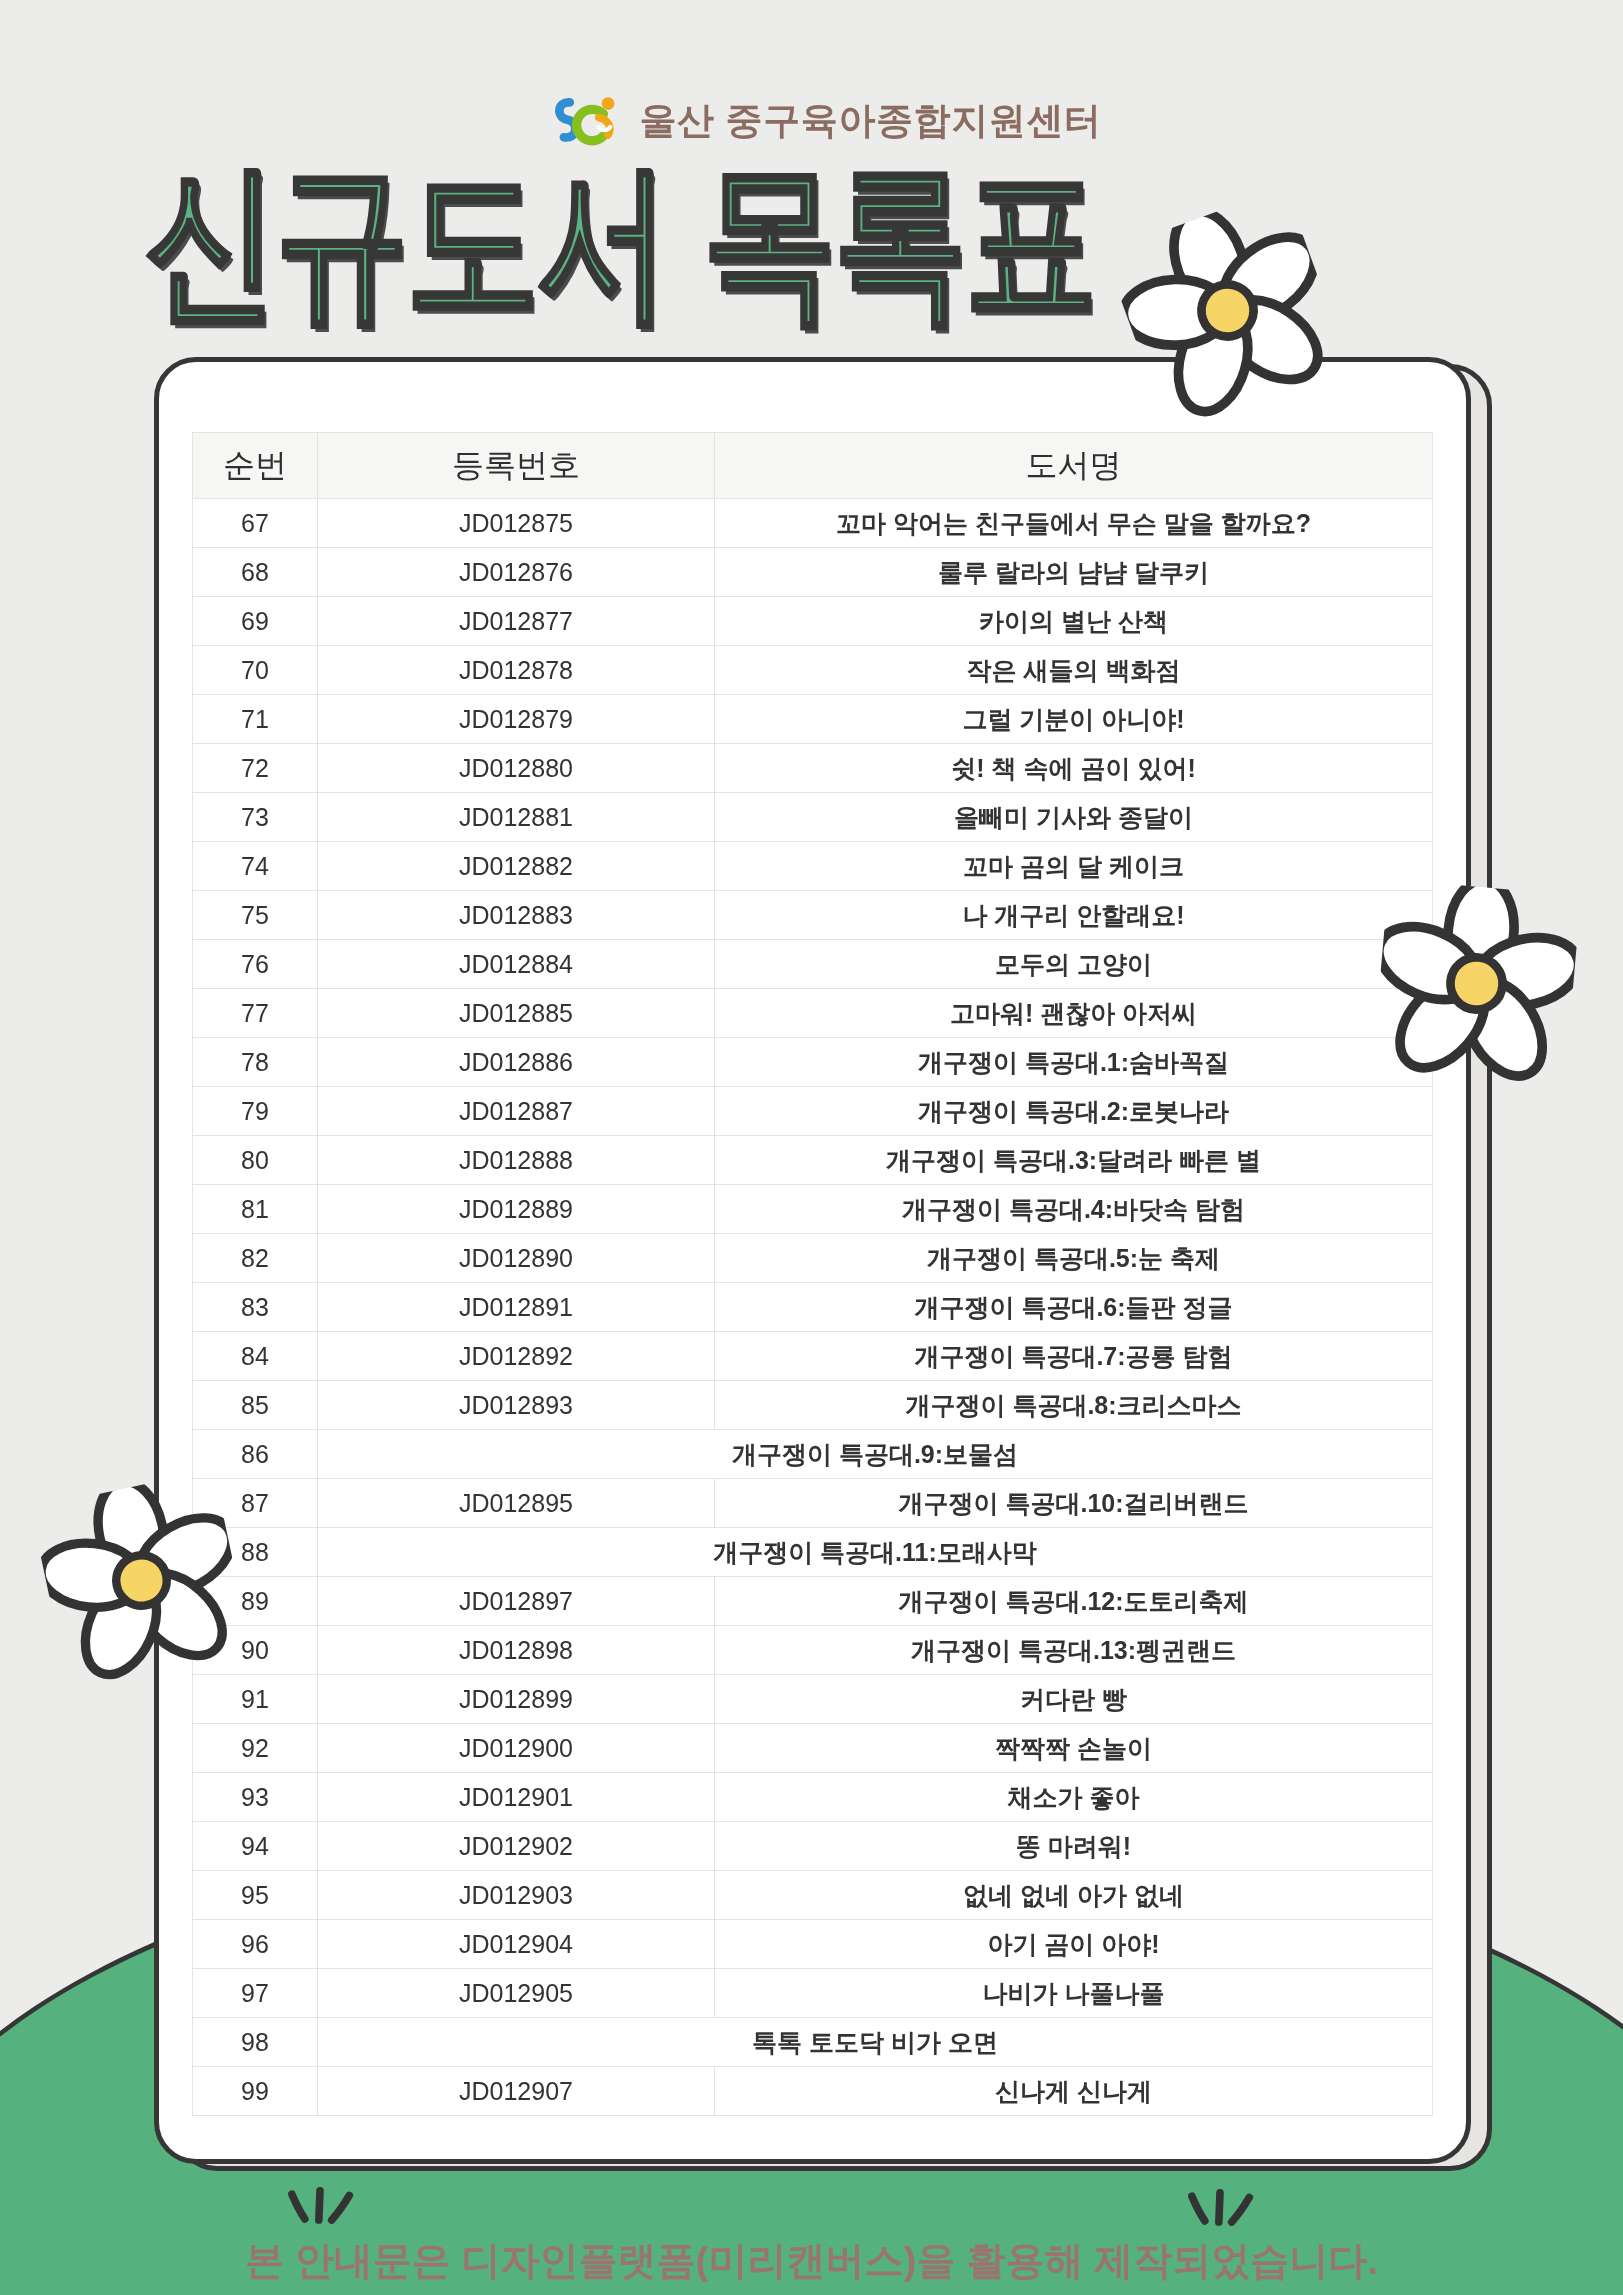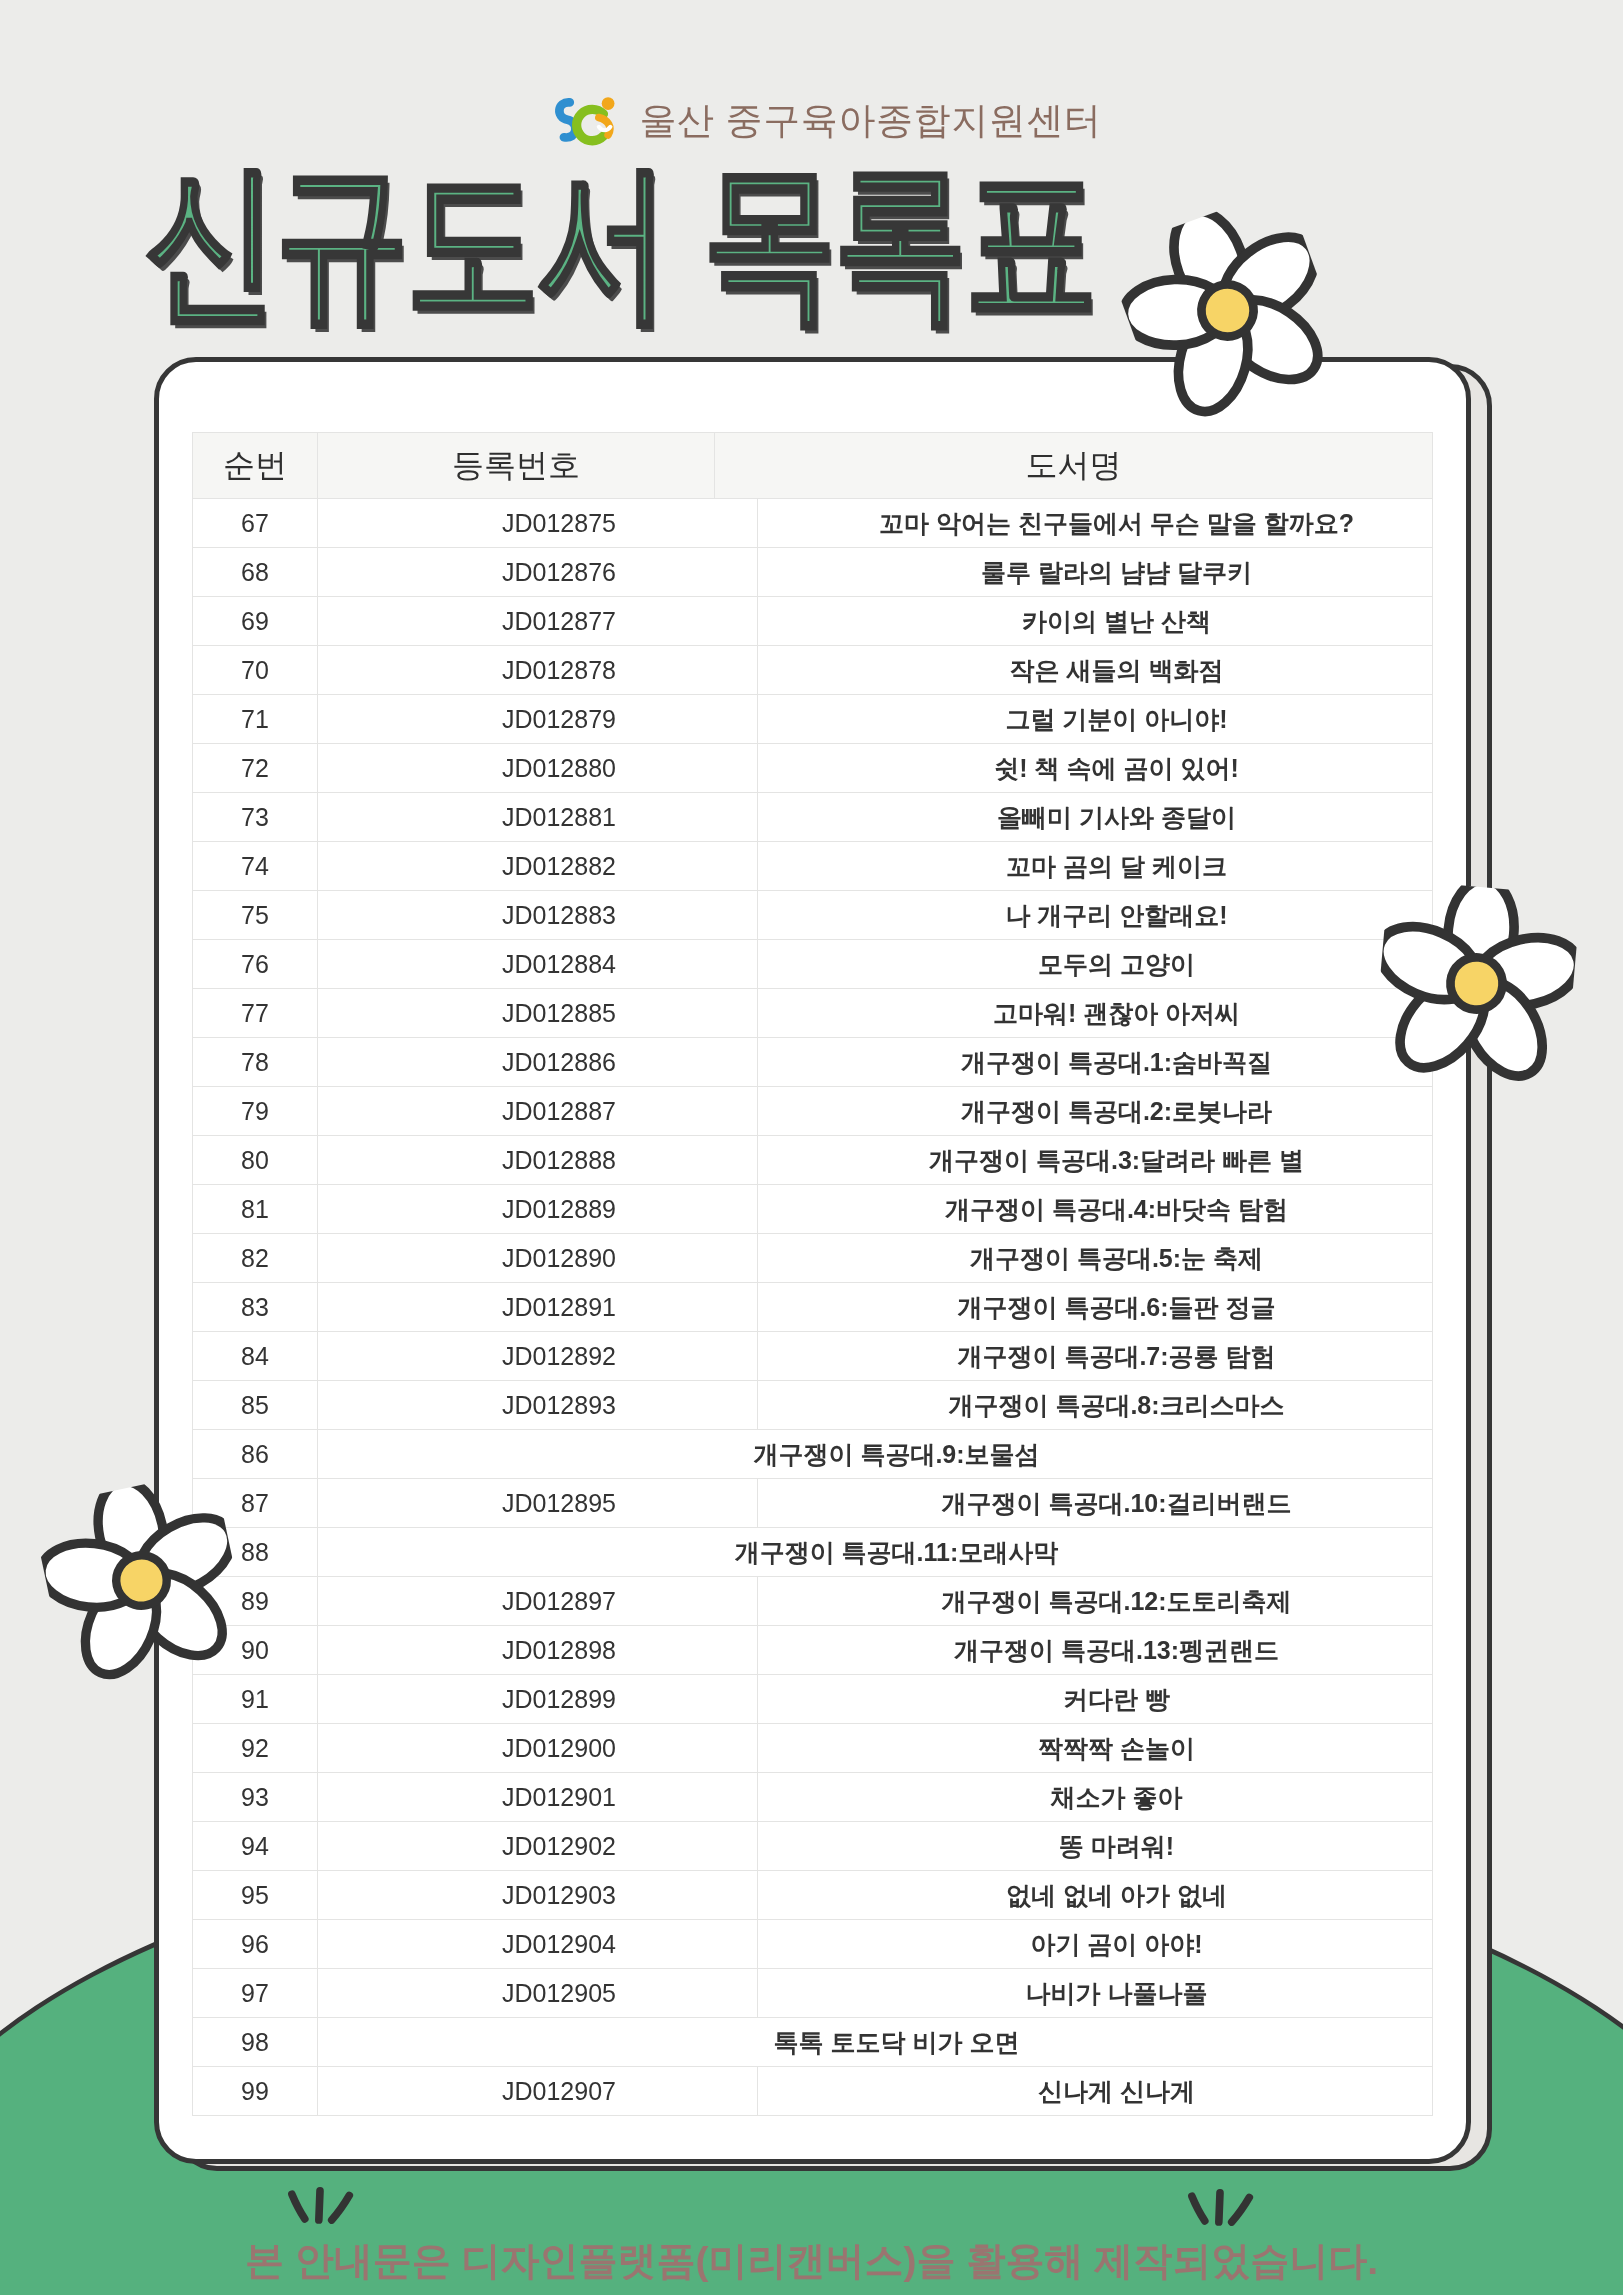--- a/index.html
+++ b/index.html
@@ -16,21 +16,21 @@
     background:#55b17e;border:5.3px solid #363636;border-radius:50%;
     z-index:10;
   }
   
   .brand{
     position:absolute;left:550px;top:89px;height:64px;display:flex;align-items:center;gap:10.5px;
     z-index:5;
   }
   .brand svg{display:block;}
   .brand-name{
-    font-size:37px;font-weight:400;color:#8a6c60;letter-spacing:0.6px;white-space:nowrap;
+    font-size:37px;font-weight:700;color:#8a6c60;letter-spacing:0.6px;white-space:nowrap;
   }
   
   .big-title{
     position:absolute;left:145px;top:156px;
     font-size:170px;font-weight:900;line-height:1;
     color:#5bb383;
     -webkit-text-stroke:4.1px #373737;
     letter-spacing:-2.3px;white-space:nowrap;
     transform:scaleX(0.78);transform-origin:left top;
     text-shadow:4.1px 5.3px 0 rgba(48,48,48,0.85);
@@ -48,21 +48,21 @@
     z-index:20;box-sizing:border-box;
   }
   
   .book-table{
     position:absolute;left:192px;top:432px;width:1241px;
     border:1.2px solid #e4e4e3;box-sizing:border-box;
     z-index:21;
   }
   .t-row{display:flex;box-sizing:border-box;}
   .t-head{height:65px;background:#f6f6f4;}
-  .t-body-row{height:49px;border-top:1.2px solid #e4e4e3;background:#ffffff;gap:43px;}
+  .t-body-row{height:49px;border-top:1.2px solid #e4e4e3;background:#ffffff;}
   .t-cell{
     display:flex;align-items:center;justify-content:center;
     box-sizing:border-box;color:#333333;font-size:25px;
   }
   .c-no{width:125px;border-right:1.2px solid #e4e4e3;}
   .c-reg{width:397px;border-right:1.2px solid #e4e4e3;}
   .c-title{flex:1;font-weight:bold;}
   .t-head .t-cell{font-weight:500;color:#2f2f2f;font-size:32px;}
   
   .flower{position:absolute;z-index:30;}

